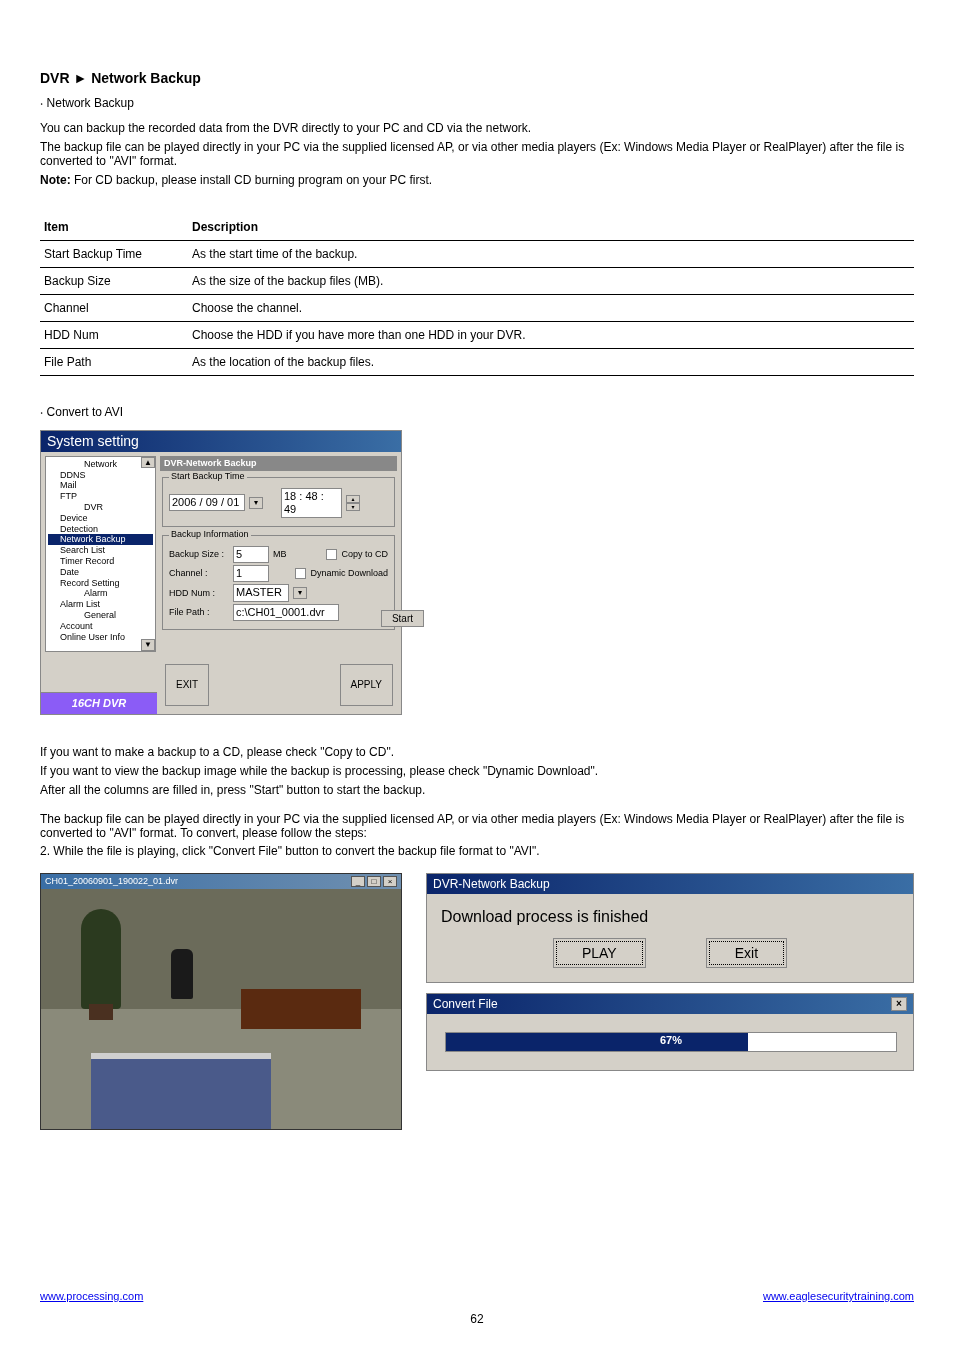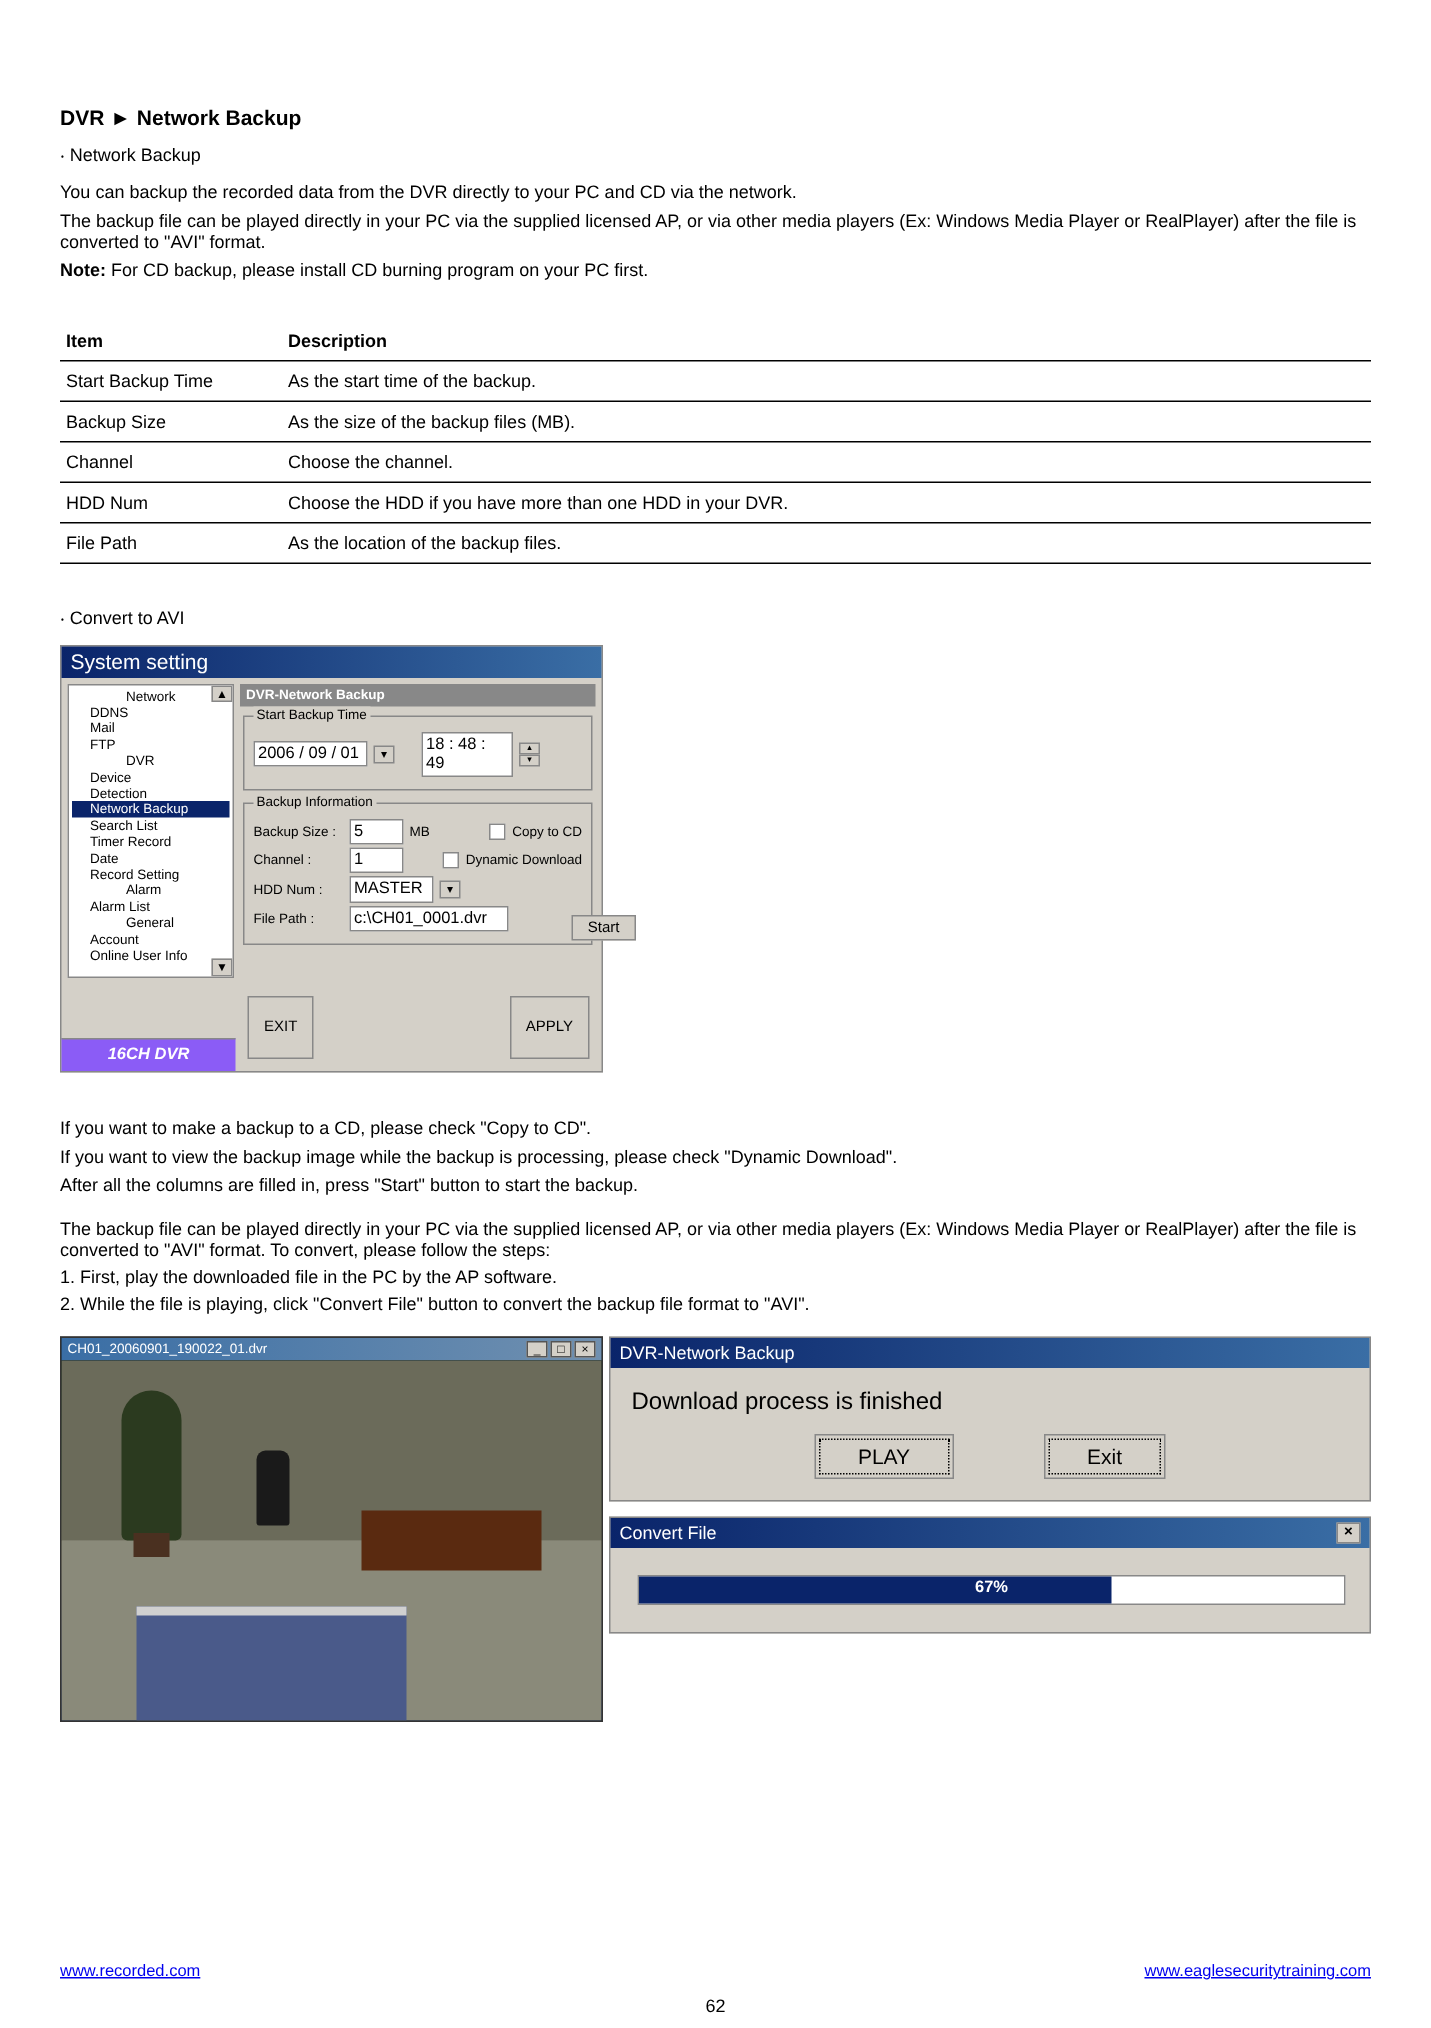--- a/index.html
+++ b/index.html
@@ -175,21 +175,21 @@
     justify-content: space-between;
     padding: 8px;
   }
   .number-list {
     font-size: 12px;
     margin: 15px 0 15px 0;
   }
   .number-list div { margin: 4px 0; }
   .viewer-row {
     display: flex;
-    gap: 4px;
+    gap: 24px;
     margin: 10px 0;
   }
   .video-window {
     width: 360px;
     border: 1px solid #333;
     background: #000;
   }
   .video-titlebar {
     background: linear-gradient(to right, #3a6ea5, #7090b0);
     color: #fff;
@@ -425,21 +425,20 @@
     </div>
   </div>
 </div>
 
 <div class="desc-text">If you want to make a backup to a CD, please check "Copy to CD".</div>
 <div class="desc-text">If you want to view the backup image while the backup is processing, please check "Dynamic Download".</div>
 <div class="desc-text">After all the columns are filled in, press "Start" button to start the backup.</div>
 
 <div class="number-list">
   <div>The backup file can be played directly in your PC via the supplied licensed AP, or via other media players (Ex: Windows Media Player or RealPlayer) after the file is converted to "AVI" format. To convert, please follow the steps:</div>
-  <div>1. First, play the downloaded file in the PC by the AP software.</div>
   <div>2. While the file is playing, click "Convert File" button to convert the backup file format to "AVI".</div>
 </div>
 
 <div class="viewer-row">
   <div class="video-window">
     <div class="video-titlebar">
       <span>CH01_20060901_190022_01.dvr</span>
       <span class="win-controls">
         <span>_</span>
         <span>□</span>
@@ -480,16 +479,16 @@
         <div class="progress-bar-outer">
           <div class="progress-bar-fill" style="width:67%"></div>
           <div class="progress-pct">67%</div>
         </div>
       </div>
     </div>
   </div>
 </div>
 
 <div class="footer-links">
-  <a href="#">www.recorded.com</a>
+  <a href="#">www.processing.com</a>
   <a href="#">www.eaglesecuritytraining.com</a>
 </div>
 <div class="page-number">62</div>
 
 </body></html>

